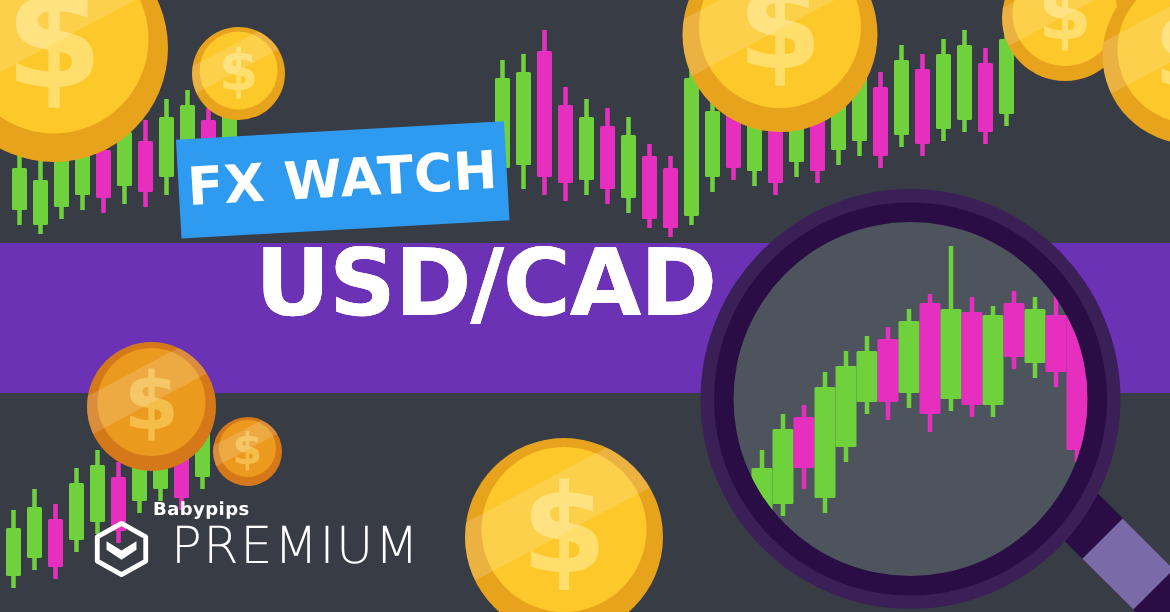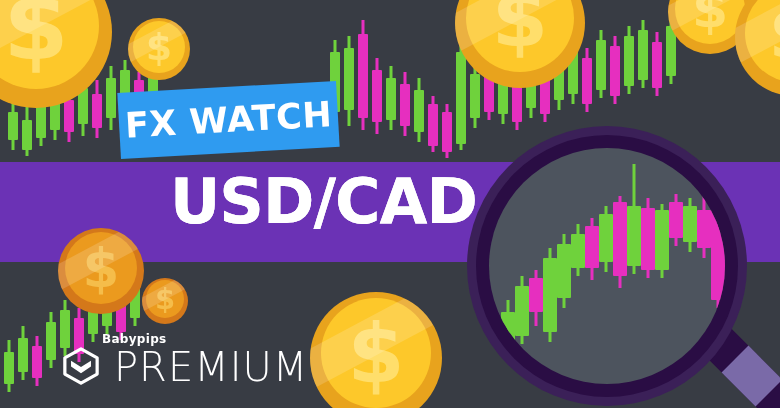--- a/index.html
+++ b/index.html
@@ -26,21 +26,21 @@
     background:#2f9bf0;transform:rotate(-3.2deg);transform-origin:0 100%;
     display:flex;align-items:center;justify-content:center;
   }
   #fx-banner .label{
     color:#ffffff;font-size:35px;font-weight:bold;letter-spacing:0.5px;
     font-family:"DejaVu Sans", sans-serif;
     white-space:nowrap;
   }
   
   #pair-title{
-    position:absolute;left:170px;top:165px;
+    position:absolute;left:170px;top:152px;
     color:#ffffff;font-size:62px;font-weight:bold;letter-spacing:-1px;
     font-family:"DejaVu Sans", sans-serif;white-space:nowrap;
     text-shadow:0 0 0 #fff;
   }
 
   
   .coin{position:absolute;border-radius:50%;}
   .coin .face{position:absolute;border-radius:50%;}
   .coin .sheen{position:absolute;inset:0;border-radius:50%;overflow:hidden;}
   .coin .sheen i{
@@ -80,21 +80,21 @@
   }
   
   #logo{position:absolute;left:62px;top:330px;width:200px;height:60px;}
   #logo-word{
     position:absolute;left:40px;top:2px;color:#ffffff;
     font-size:12px;font-weight:bold;letter-spacing:0.3px;
     font-family:"DejaVu Sans", sans-serif;
   }
   #logo-premium{
     position:absolute;left:52px;top:14px;color:#ffffff;
-    font-size:40px;font-weight:300;letter-spacing:1px;
+    font-size:34px;font-weight:300;letter-spacing:1px;
     font-family:"DejaVu Sans", sans-serif;
   }
   #logo-mark{position:absolute;left:0px;top:17px;width:38px;height:38px;}
 </style>
 </head>
 <body>
 
 <div id="stage">
 
   <div class="candle-layer" id="bg-candles">

